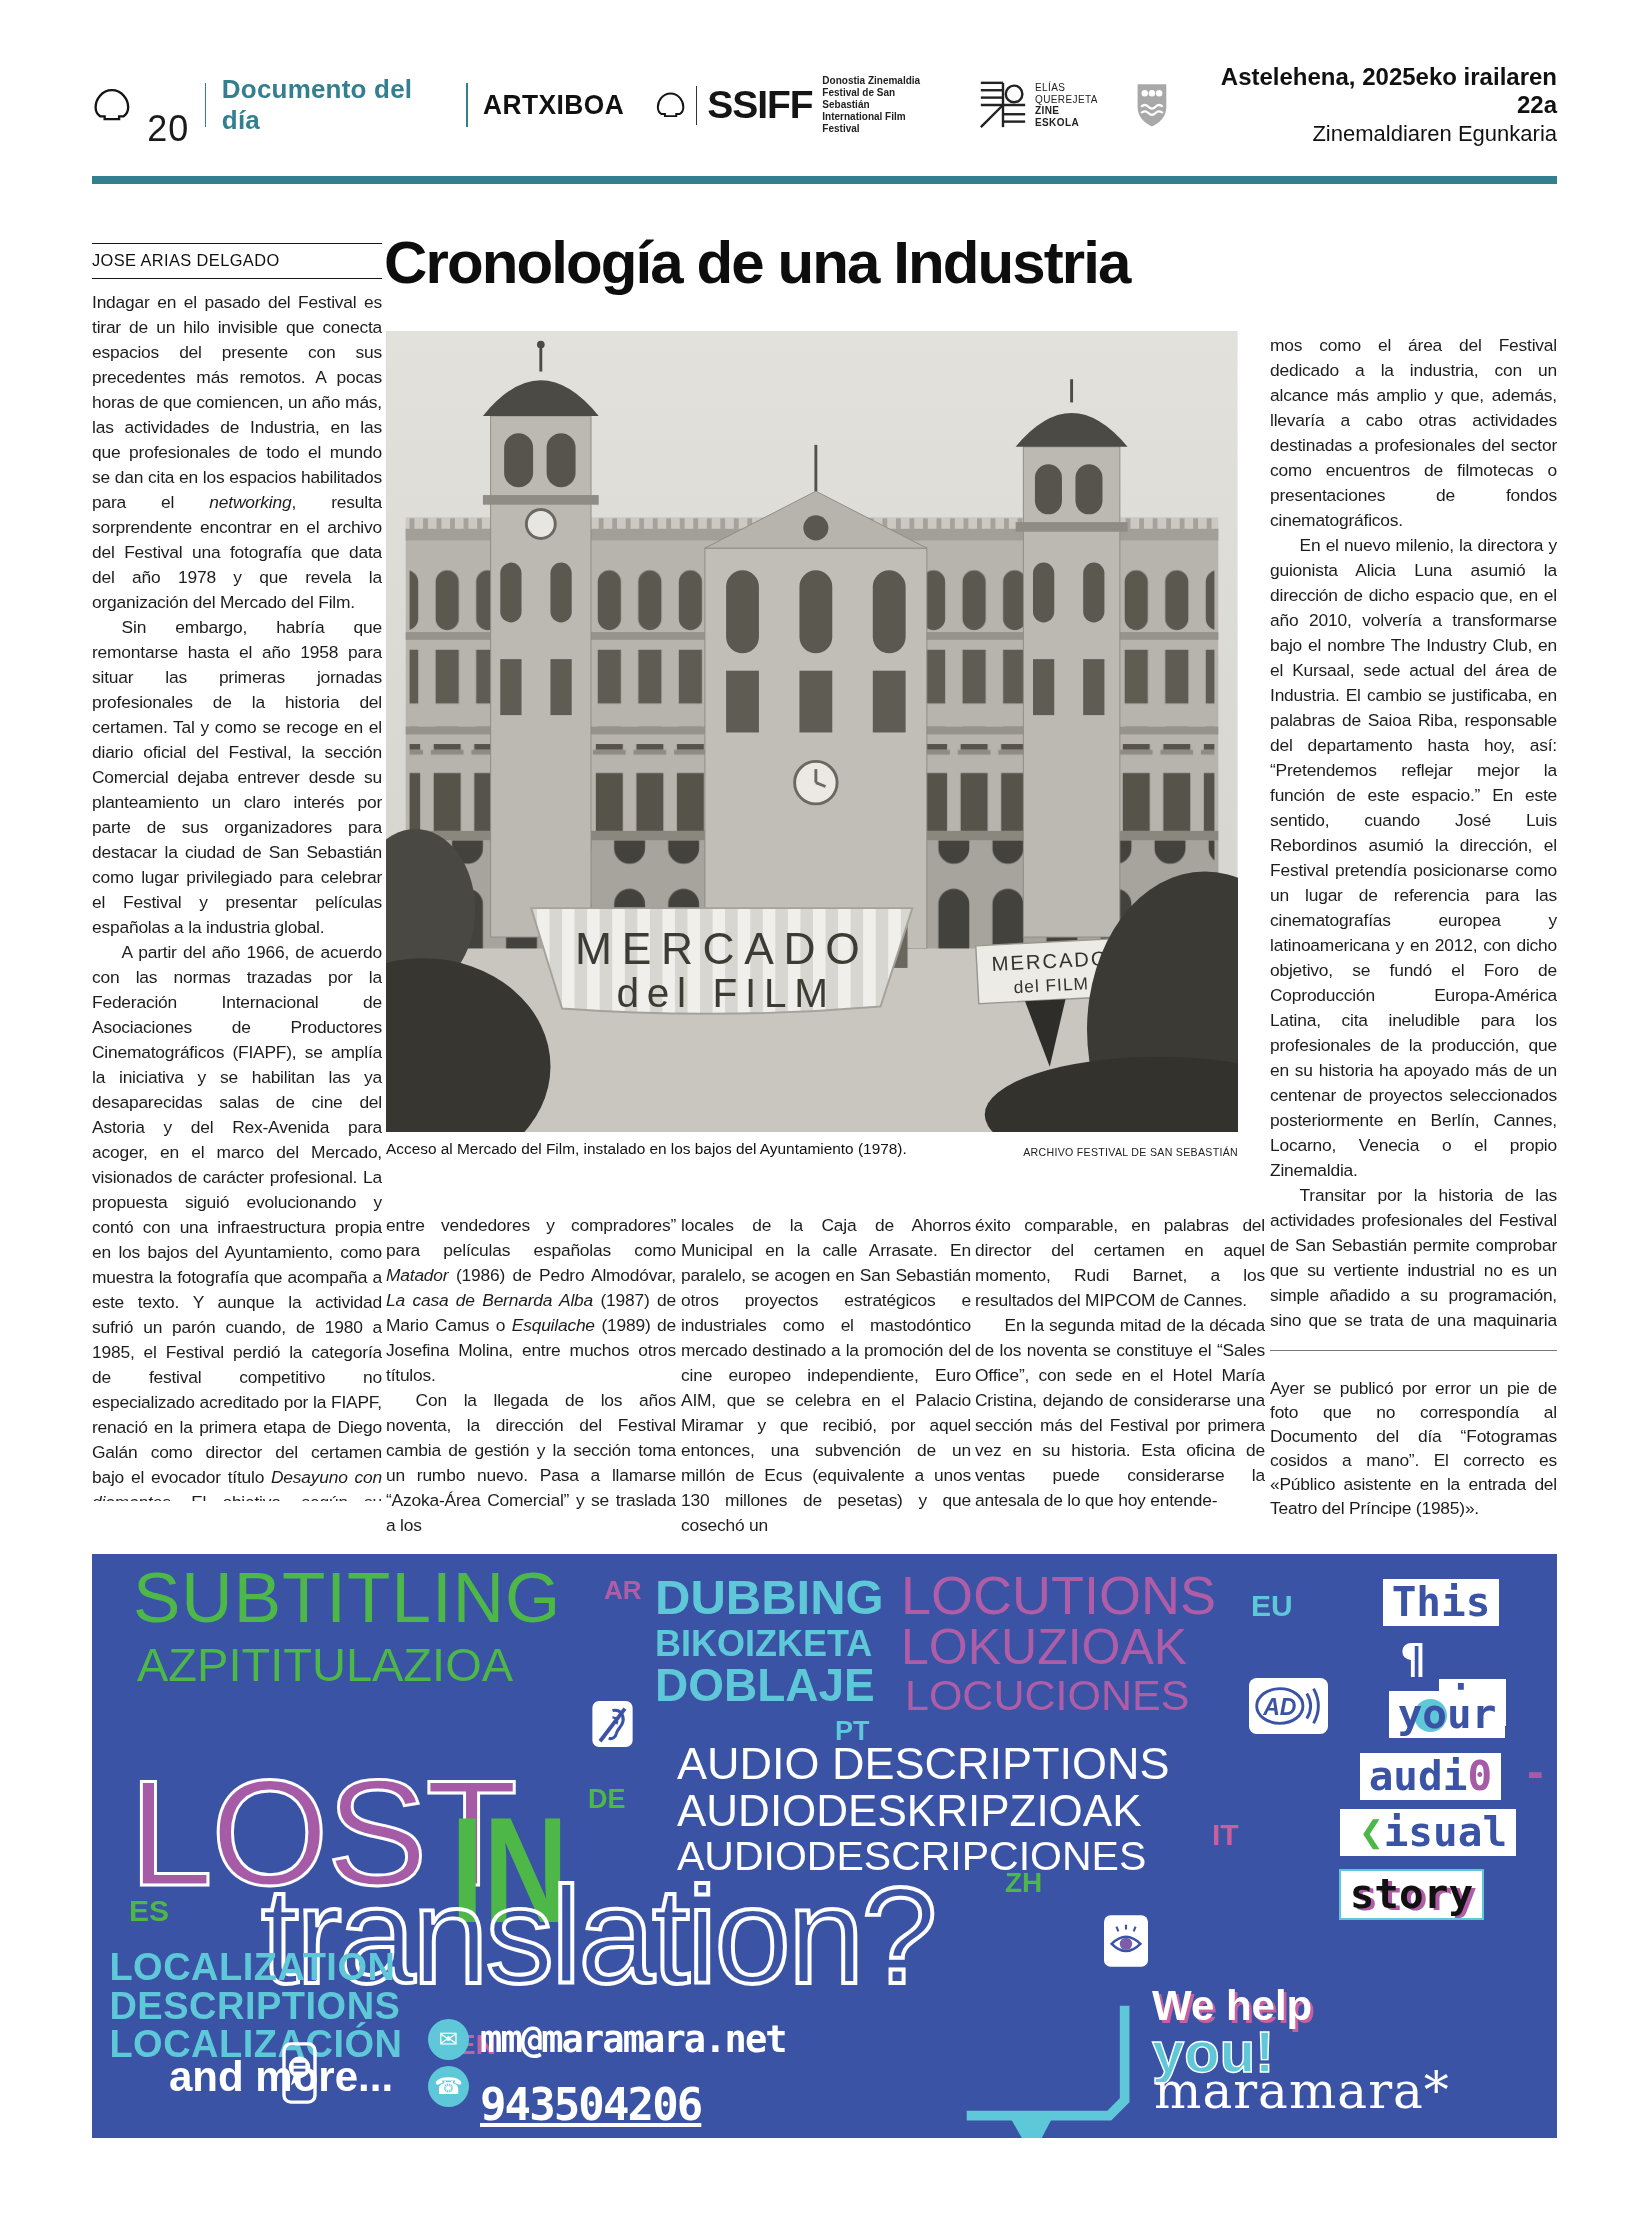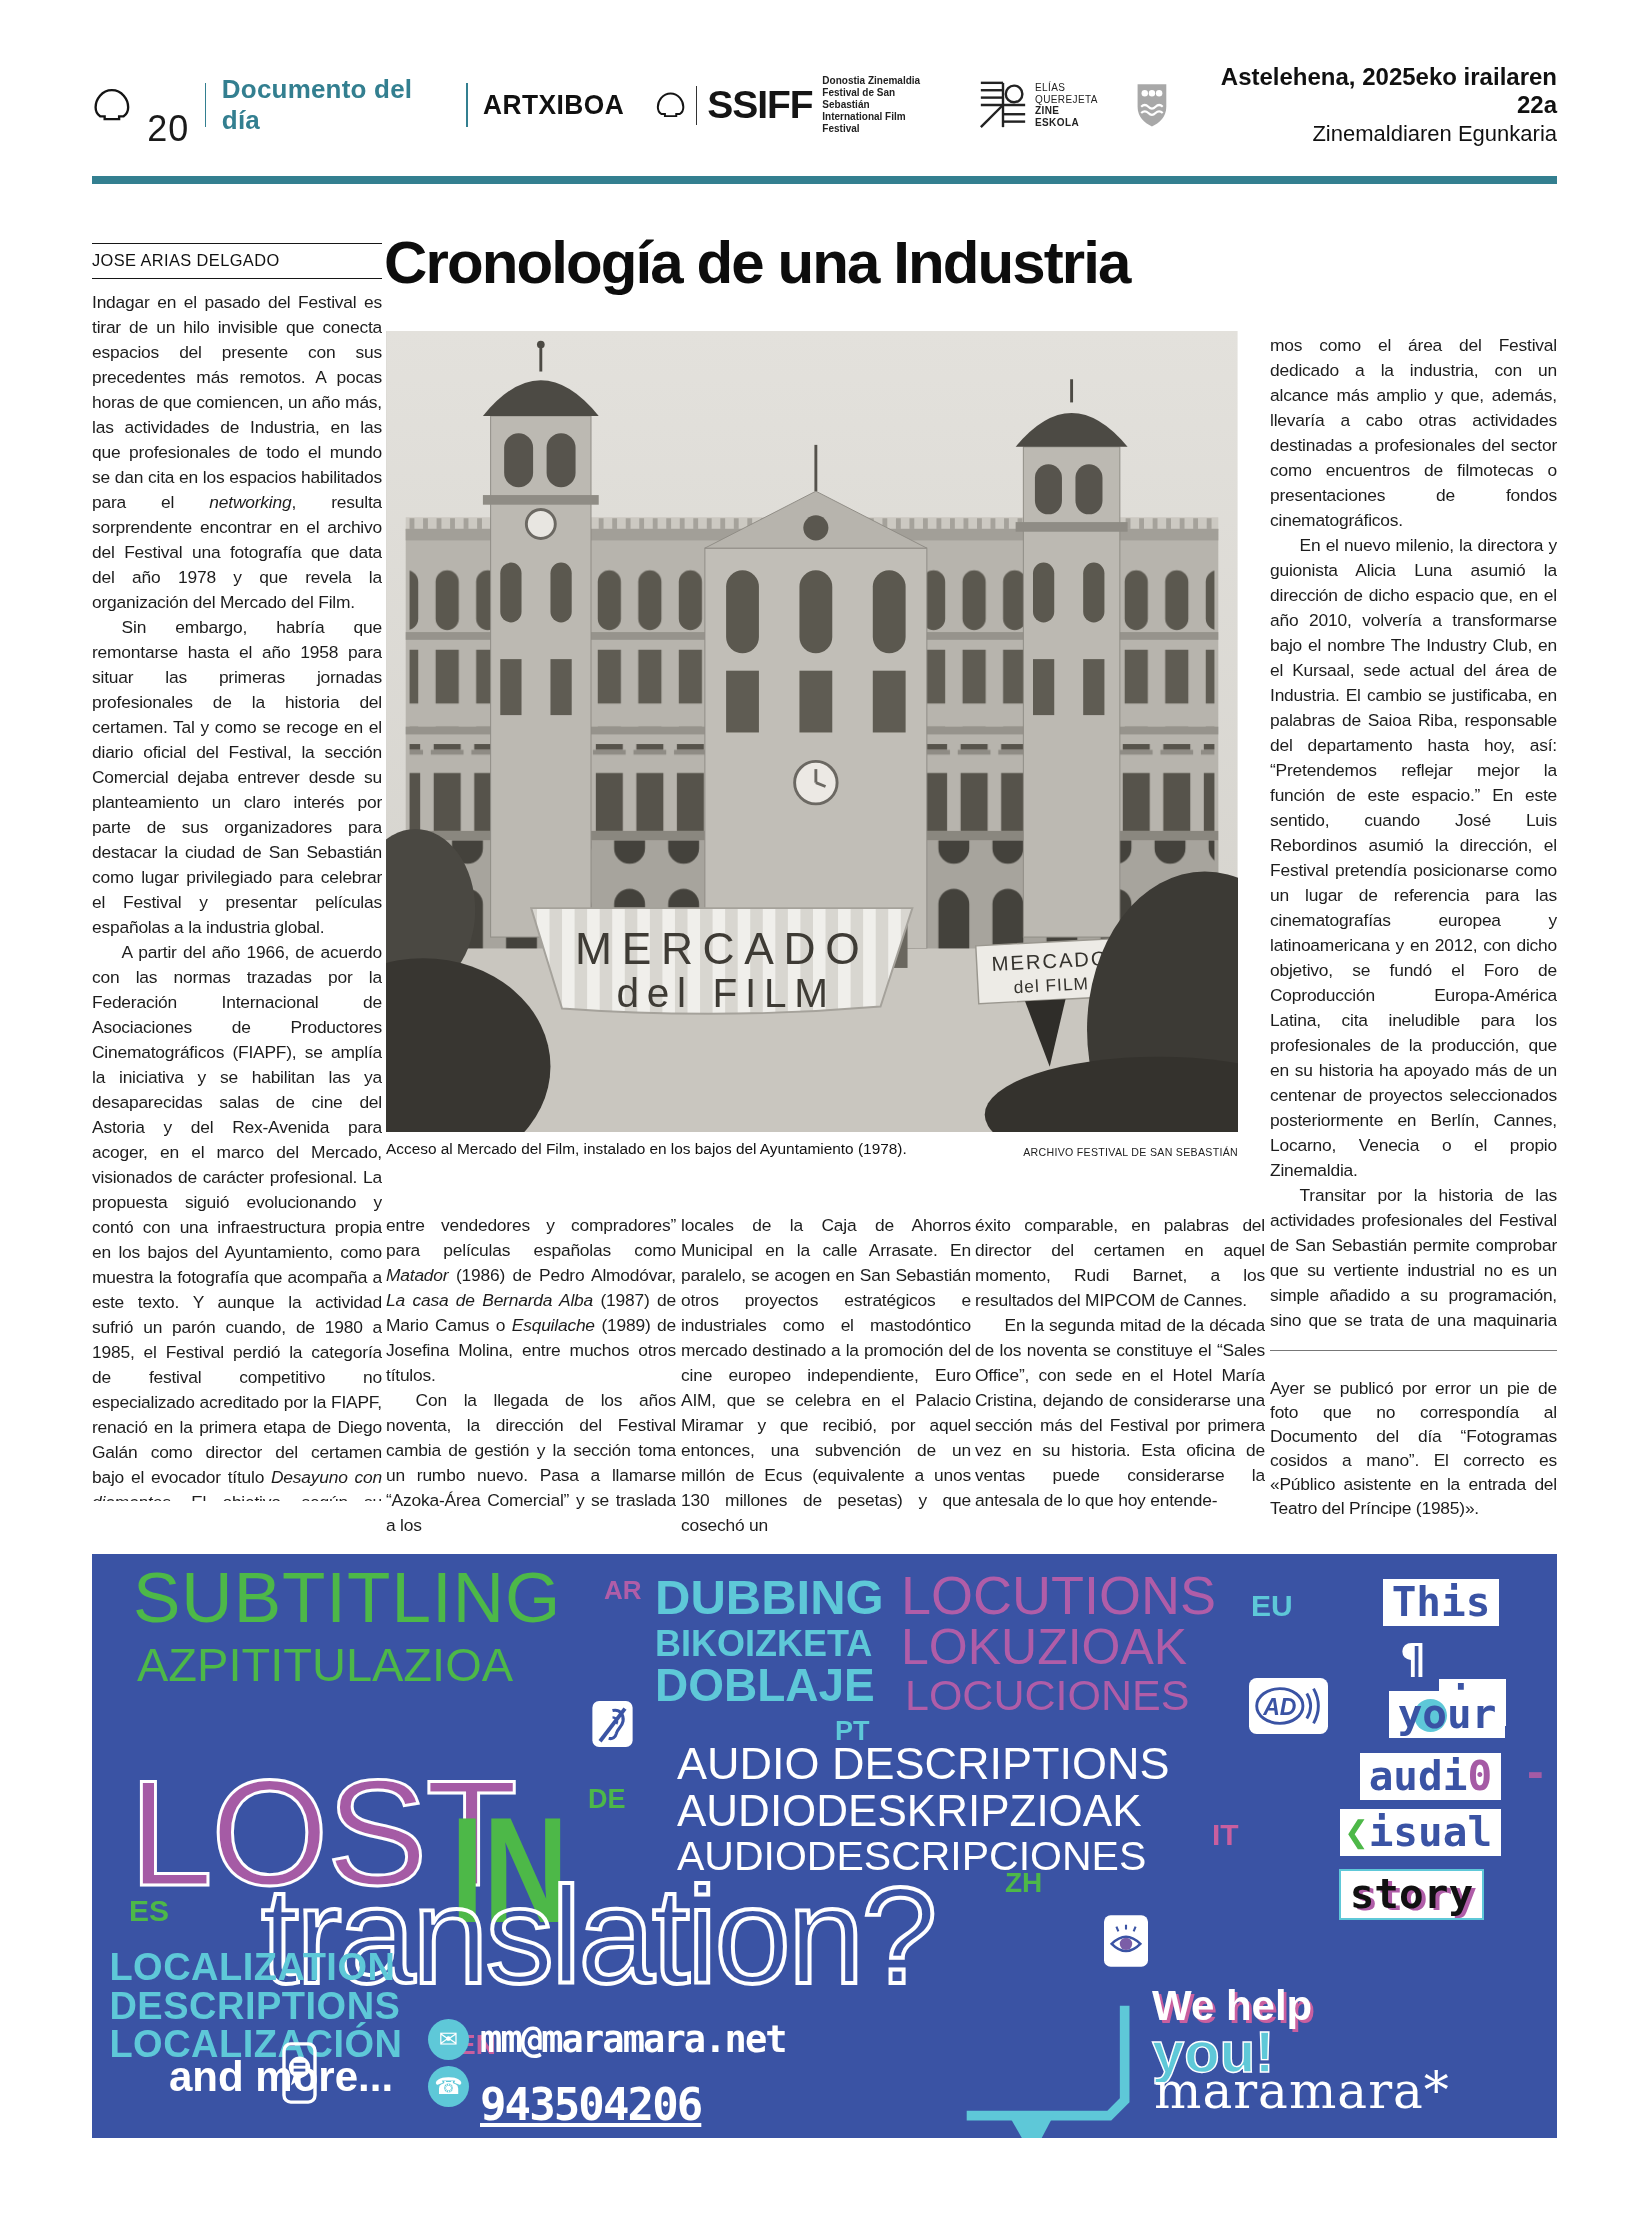--- a/index.html
+++ b/index.html
@@ -95,21 +95,21 @@
   .bx{position:absolute; background:#fff; color:var(--adblue); font-family:"DejaVu Sans Mono",monospace; font-weight:bold; font-size:41px; padding:2.9px 8.7px; white-space:nowrap;}
   .bx-this{left:1291px; top:25px;}
   .pilcrow{position:absolute; left:1309px; top:85px; color:#fff; font-family:"DejaVu Sans Mono",monospace; font-weight:bold; font-size:41px;}
   .bx-is{left:1347px; top:89px;margin-top:36px;}
   .bx-your{left:1297px; top:137px;}
   .bx-your .o-dot{position:absolute; left:25px; top:7.7px; width:33px; height:33px; border-radius:50%; background:var(--cyan); z-index:0;}
   .bx-your span{position:relative; z-index:1;}
   .bx-audio{left:1268px; top:199px;}
   .bx-audio .zero{color:var(--purple);}
   .hyphen-out{position:absolute; left:1431px; top:199px; color:var(--purple); font-family:"DejaVu Sans Mono",monospace; font-weight:bold; font-size:41px;}
-  .bx-visual{left:1248px; top:255px; padding-left:4px;}
+  .bx-visual{left:1248px; top:255px; padding-left:19px;}
   .bx-visual .arrow{color:var(--green);}
   .bx-story{left:1247px; top:315px; border:2.9px solid var(--cyan); color:#111; text-shadow:3.9px 1.9px 0 var(--magenta);}
 </style>
 </head>
 <body>
 
 <div class="page">
 
   <div class="header">
     <svg width="41" height="39" viewBox="0 0 44 40">

